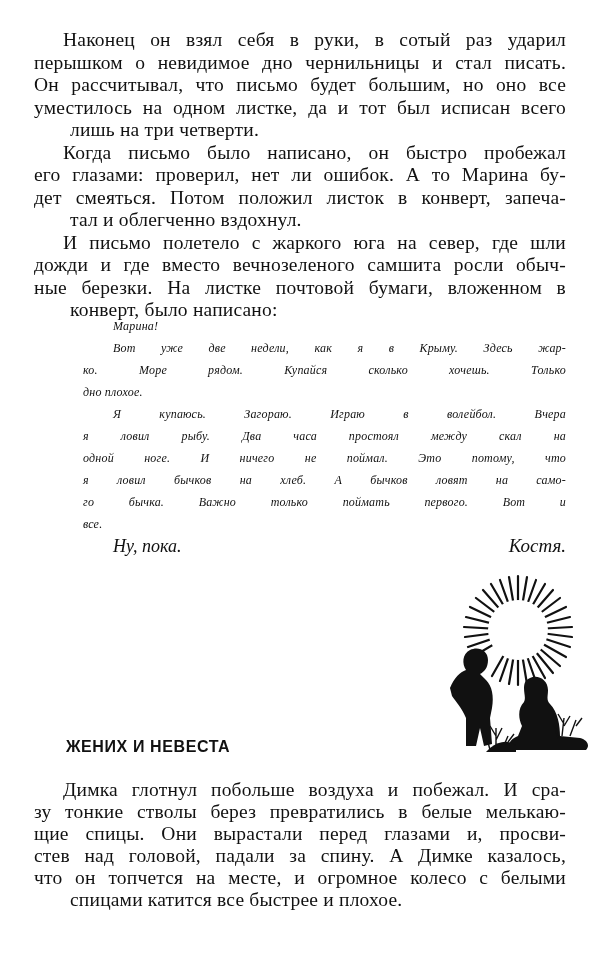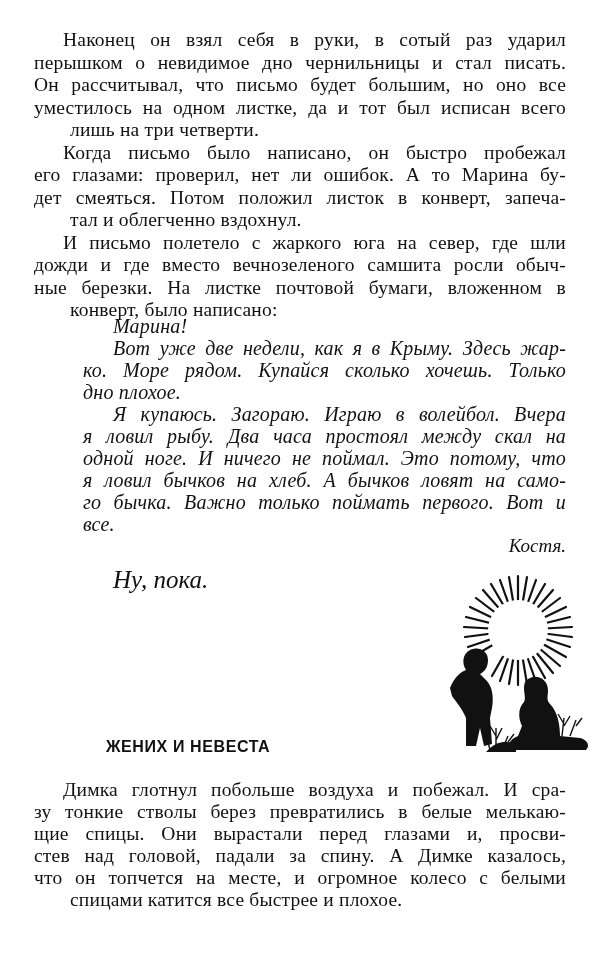--- a/index.html
+++ b/index.html
@@ -14,30 +14,30 @@
       text-align: justify;
       text-align-last: justify;
       letter-spacing: 0.2px;
     }
     .roman { left: 34px; width: 532px; }
     .roman.indent { left: 63px; width: 503px; }
     .roman.last { text-align-last: left; margin-left: 36px; }
     .ital {
       font-style: italic;
       left: 83px; width: 483px;
-      font-size: 20px;
+      font-size: 12px;
     }
     .ital.indent { left: 113px; width: 453px; }
     .ital.last { text-align-last: left; }
-    .sig-left { position: absolute; left: 113px; font-style: italic; font-family: "Liberation Serif", serif; font-size: 25px; line-height: 22px; margin-top: 34px; }
+    .sig-left { position: absolute; left: 113px; font-style: italic; font-family: "Liberation Serif", serif; font-size: 18px; line-height: 22px; }
     .sig-right { position: absolute; right: 34px; font-style: italic; font-family: "Liberation Serif", serif; font-size: 19px; line-height: 22px; }
     .heading {
       position: absolute; left: 66px; top: 738px;
       font-family: "Liberation Sans", "DejaVu Sans", sans-serif;
-      font-weight: bold; font-size: 16px; letter-spacing: 0.6px; margin-left: 40px;
+      font-weight: bold; font-size: 16px; letter-spacing: 0.6px;
     }
     .page-number {
       position: absolute; left: 0; width: 600px; top: 909px;
       text-align: center;
       font-family: "Liberation Serif", serif; font-size: 17px;
     }
     .illustration { position: absolute; left: 430px; top: 568px; width: 165px; height: 185px; }
   </style>
 </head>
 <body>

